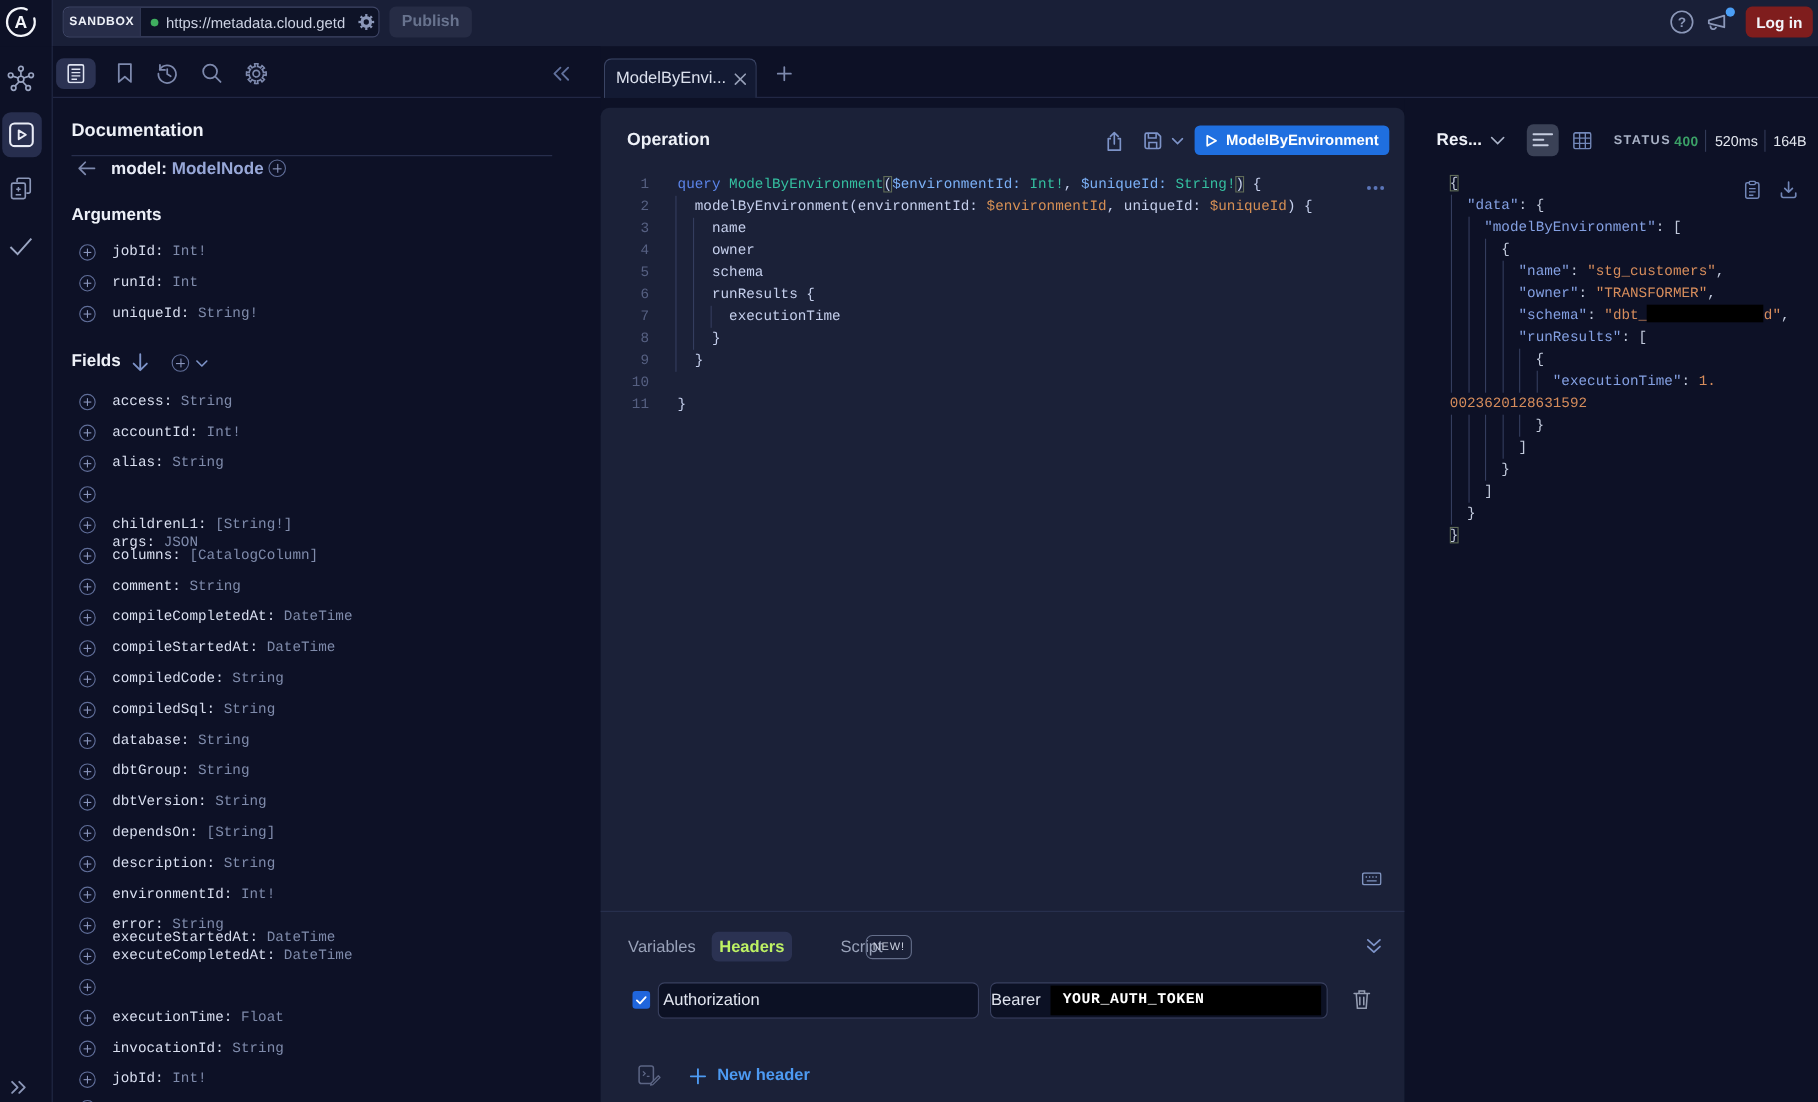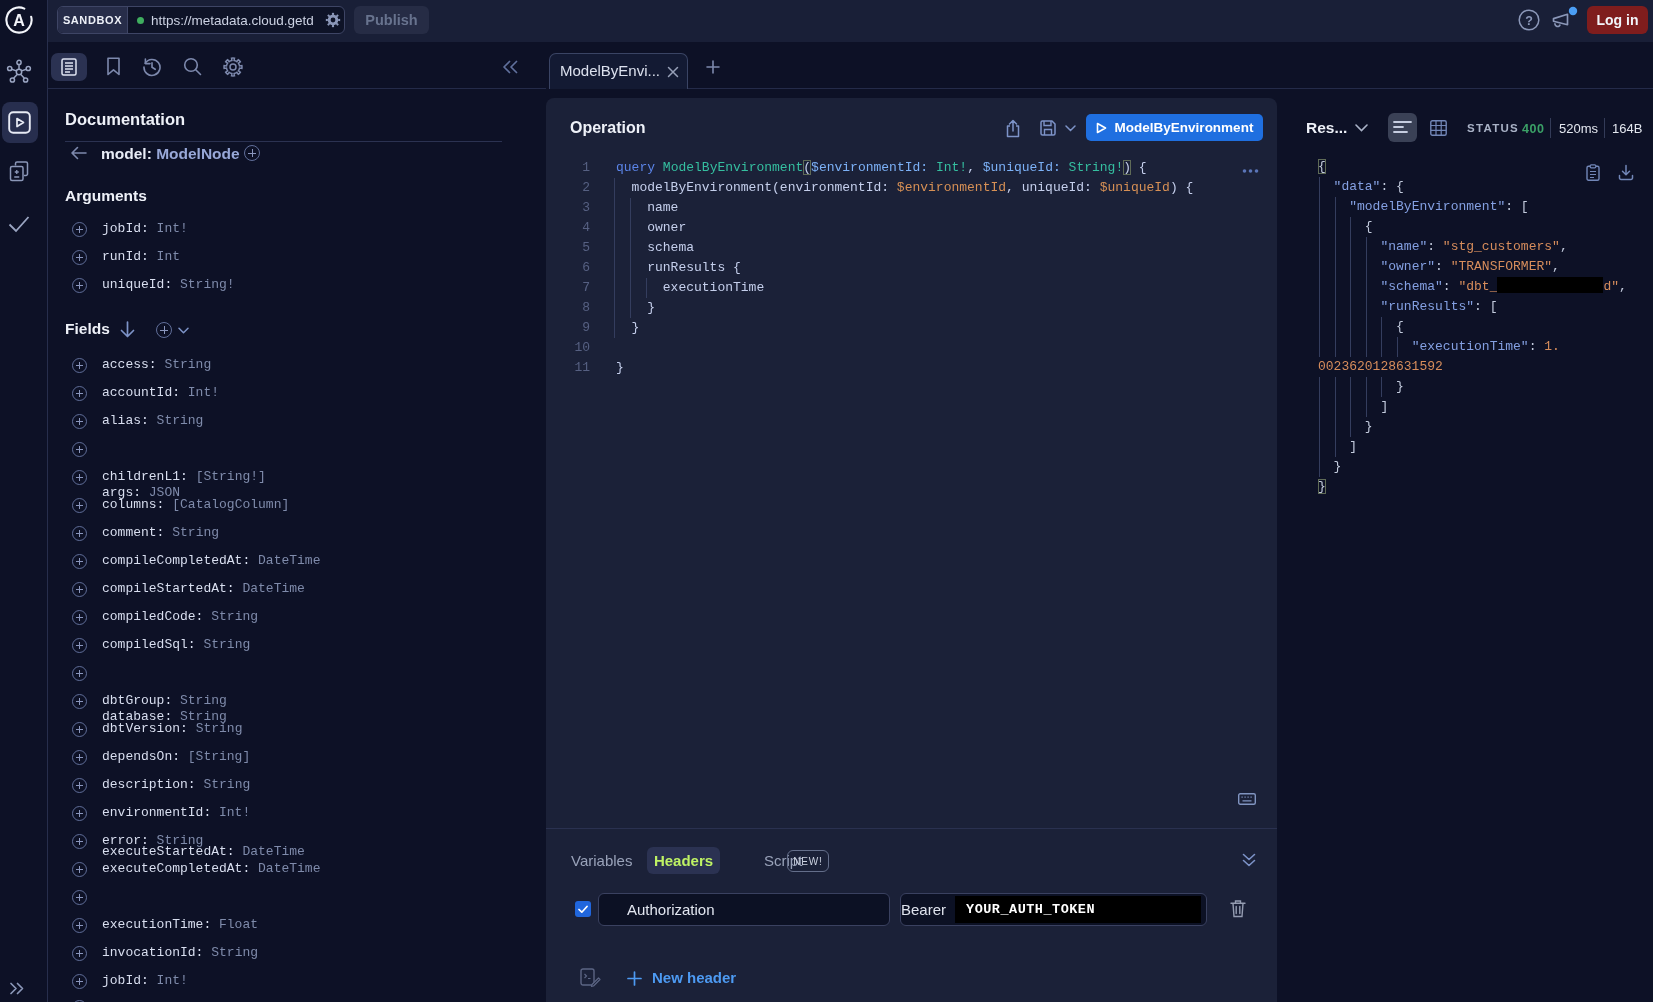--- a/index.html
+++ b/index.html
@@ -43,21 +43,21 @@
   .bb { outline:1px solid #5f6b57; outline-offset:-1px; }
   .ig { position:absolute; width:1px; background:#343d5e; }
   #carddivider { left:546px; top:828px; width:731px; height:1px; background:#2a3150; }
   
   #vartab { left:571px; top:852px; color:#99a2b9; font-size:15px; }
   #headerschip { left:647px; top:847px; width:73px; height:27px; background:#2b3252; border-radius:6px; color:#bef264; font-size:15px; font-weight:bold; display:flex; align-items:center; justify-content:center; }
   #scripttab { left:736px; top:852px; color:#99a2b9; font-size:15px;margin-left:28px; }
   #newbadge { left:787px; top:850px; width:42px; height:22px; border:1px solid #646e8a; border-radius:6px; color:#ccd2e0; font-size:10px; font-weight:normal; letter-spacing:0.8px; display:flex; align-items:center; justify-content:center; }
   
   #chk { left:575px; top:901px; width:16px; height:16px; background:#2066dd; border-radius:3px; }
-  #hinput1 { left:598px; top:893px; width:292px; height:33px; background:#0c1124; border:1px solid #3a4160; border-radius:6px; color:#e2e6f0; font-size:15px; display:flex; align-items:center; padding-left:28px; }
+  #hinput1 { left:598px; top:893px; width:292px; height:33px; background:#0c1124; border:1px solid #3a4160; border-radius:6px; color:#e2e6f0; font-size:15px; display:flex; align-items:center; padding-left:4px; }
   #hinput2 { left:900px; top:893px; width:307px; height:33px; background:#0c1124; border:1px solid #3a4160; border-radius:6px; color:#dfe3ed; font-size:15px; display:flex; align-items:center; padding-left:0; }
   #redact { background:#000; color:#fff; font-family:"Liberation Mono",monospace; font-size:13.5px; font-weight:bold; letter-spacing:0.5px; height:27px; width:246px; margin-left:9px; display:flex; align-items:center; padding-left:11px; }
   .bluelink { color:#4d9af2; font-size:15px; font-weight:bold; }
   
   #resp { left:1277px; top:90px; width:376px; height:912px; background:#0d1126; }
   #resptitle { left:1306px; top:119px; color:#eef1f8; font-size:15.5px; font-weight:bold; }
   #respbtn1 { left:1388px; top:113px; width:29px; height:29px; background:#3a4156; border-radius:6px; }
   #statuslbl { left:1467px; top:122px; color:#a9b2c6; font-size:11.5px; font-weight:bold; letter-spacing:1.3px; }
   #statusval { left:1522px; top:122px; color:#3ba167; font-size:12.5px; font-weight:bold; letter-spacing:0.5px; }
   .vbar { width:1px; height:20px; background:#333b58; position:absolute; top:118px; }
@@ -130,21 +130,21 @@
   <div class="frow mono" style="top:525px;"><span class="fieldname">comment:</span><span class="fieldtype"> String</span></div>
   <div class="cplus" style="left:72px; top:554px;"></div>
   <div class="frow mono" style="top:553px;"><span class="fieldname">compileCompletedAt:</span><span class="fieldtype"> DateTime</span></div>
   <div class="cplus" style="left:72px; top:582px;"></div>
   <div class="frow mono" style="top:581px;"><span class="fieldname">compileStartedAt:</span><span class="fieldtype"> DateTime</span></div>
   <div class="cplus" style="left:72px; top:610px;"></div>
   <div class="frow mono" style="top:609px;"><span class="fieldname">compiledCode:</span><span class="fieldtype"> String</span></div>
   <div class="cplus" style="left:72px; top:638px;"></div>
   <div class="frow mono" style="top:637px;"><span class="fieldname">compiledSql:</span><span class="fieldtype"> String</span></div>
   <div class="cplus" style="left:72px; top:666px;"></div>
-  <div class="frow mono" style="top:665px;margin-top:44px;"><span class="fieldname">database:</span><span class="fieldtype"> String</span></div>
+  <div class="frow mono" style="top:665px;"><span class="fieldname">database:</span><span class="fieldtype"> String</span></div>
   <div class="cplus" style="left:72px; top:694px;"></div>
   <div class="frow mono" style="top:693px;"><span class="fieldname">dbtGroup:</span><span class="fieldtype"> String</span></div>
   <div class="cplus" style="left:72px; top:722px;"></div>
   <div class="frow mono" style="top:721px;"><span class="fieldname">dbtVersion:</span><span class="fieldtype"> String</span></div>
   <div class="cplus" style="left:72px; top:750px;"></div>
   <div class="frow mono" style="top:749px;"><span class="fieldname">dependsOn:</span><span class="fieldtype"> [String]</span></div>
   <div class="cplus" style="left:72px; top:778px;"></div>
   <div class="frow mono" style="top:777px;"><span class="fieldname">description:</span><span class="fieldtype"> String</span></div>
   <div class="cplus" style="left:72px; top:806px;"></div>
   <div class="frow mono" style="top:805px;"><span class="fieldname">environmentId:</span><span class="fieldtype"> Int!</span></div>

